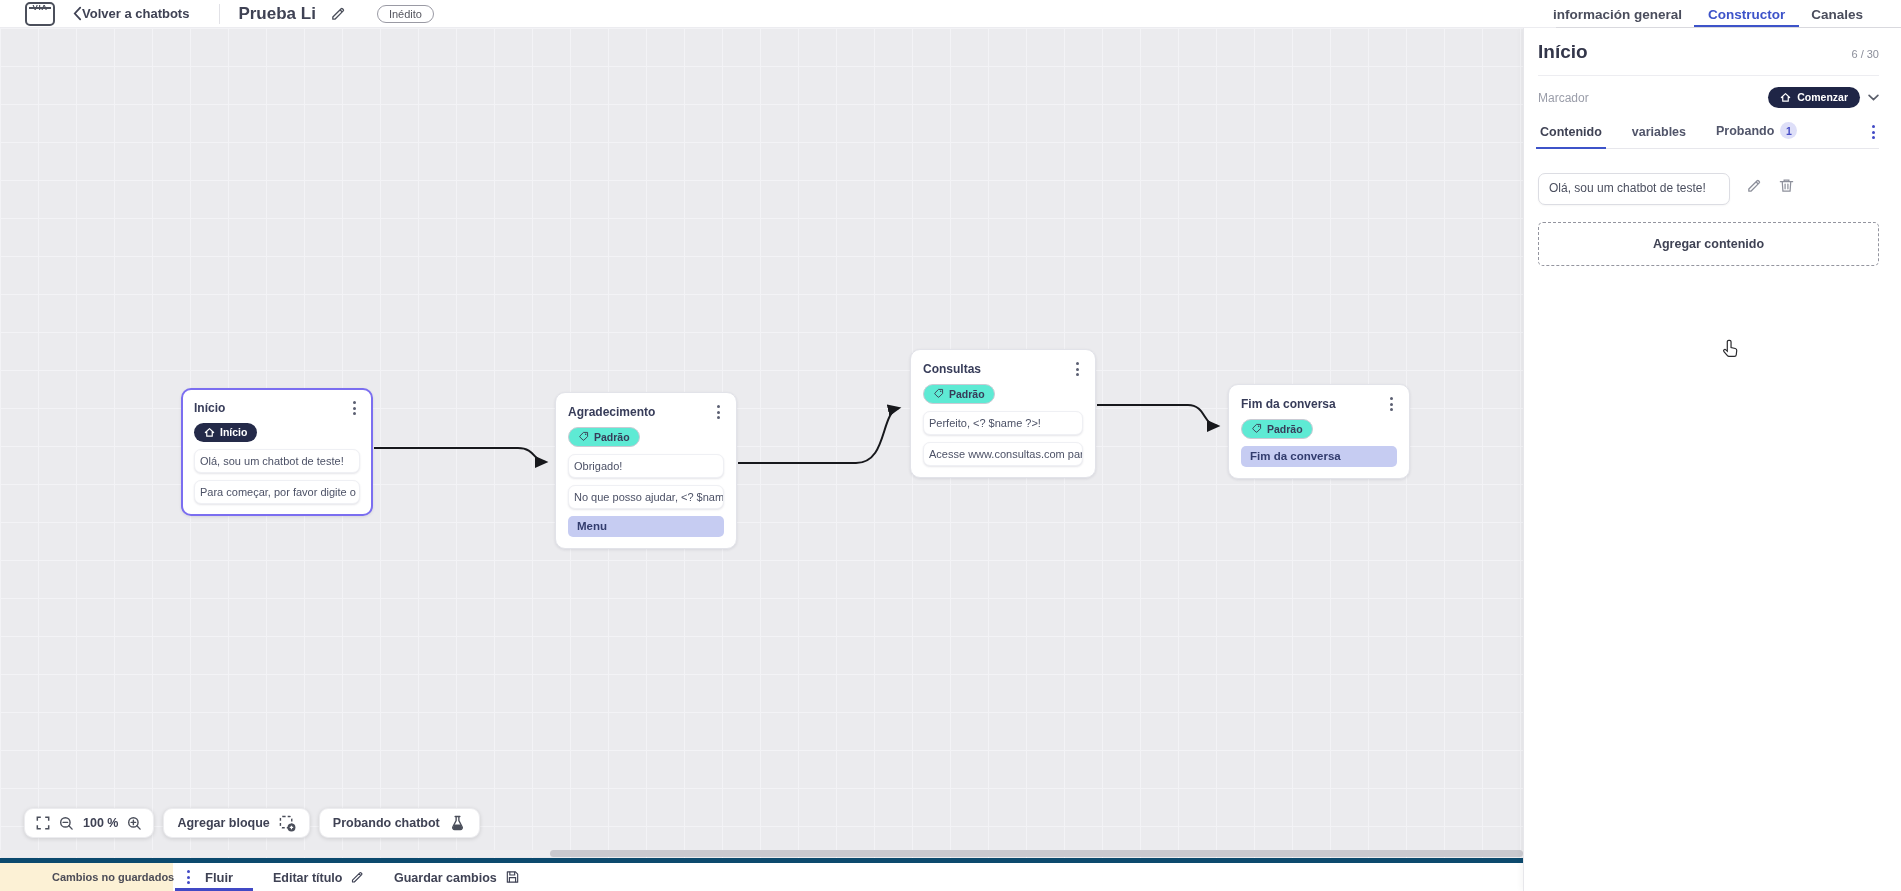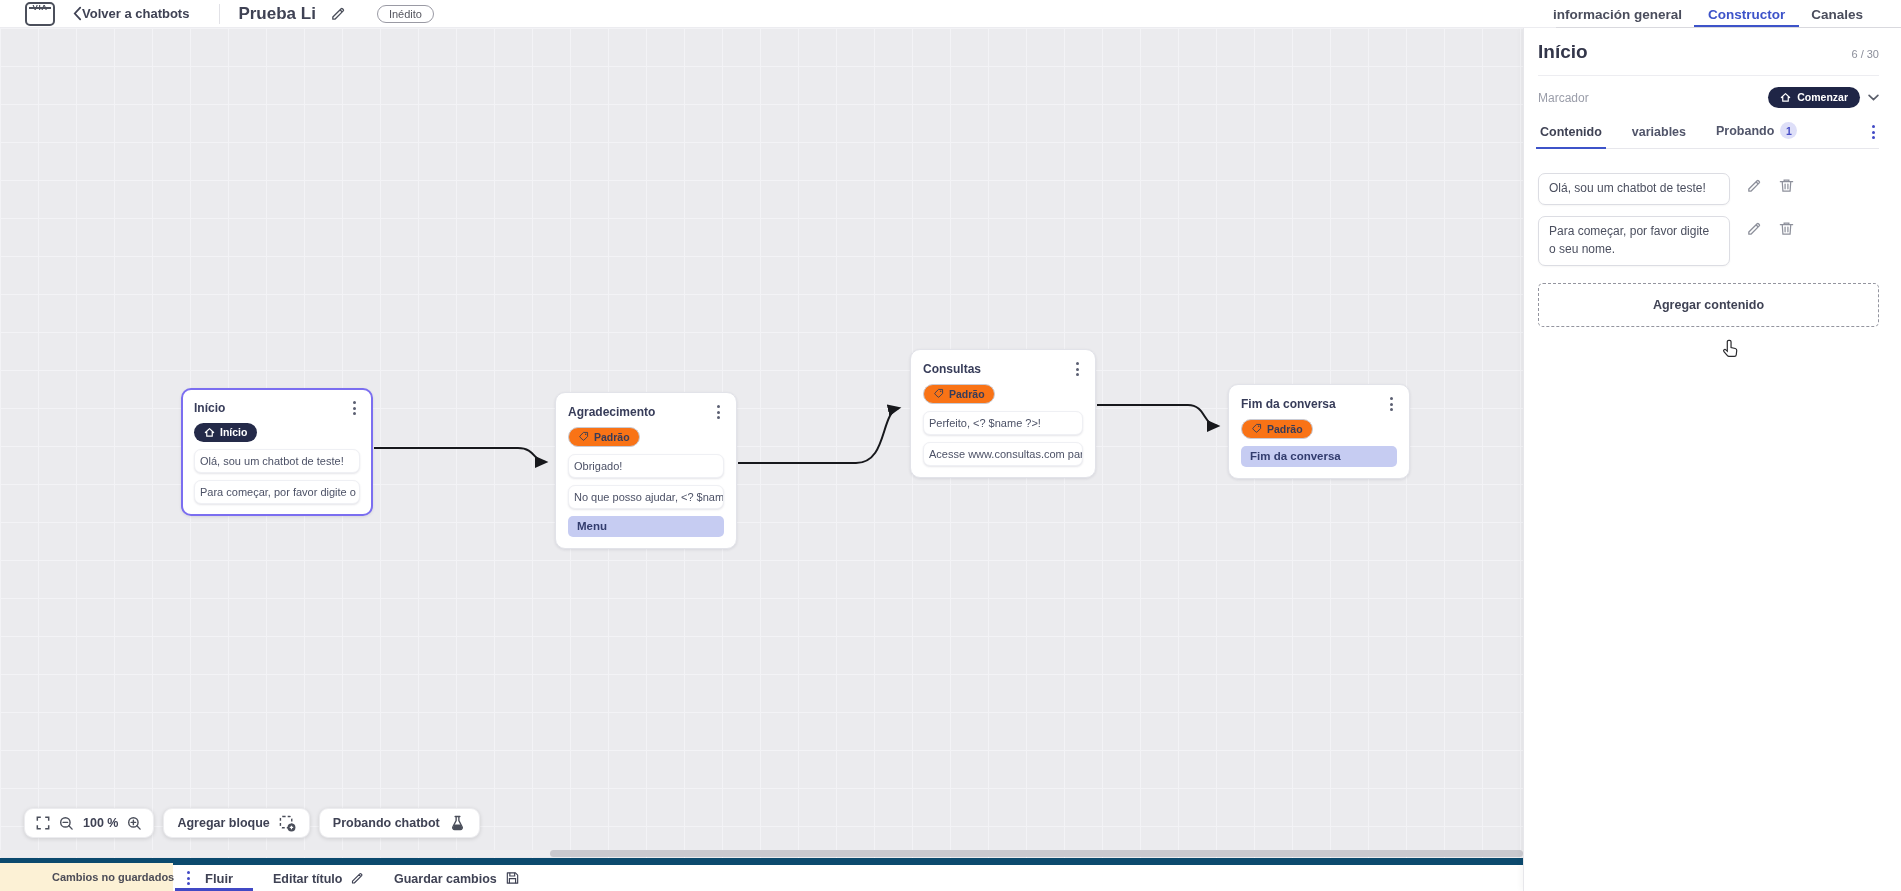--- a/index.html
+++ b/index.html
@@ -28,37 +28,37 @@
     background-size:38px 38px;}
   .edges{position:absolute;left:0;top:0;width:1523px;height:830px;pointer-events:none;}
 
   .node{position:absolute;background:#fff;border:1px solid #e2e3e9;border-radius:10px;box-shadow:0 1px 3px rgba(30,30,60,.10);padding:10px 12px 11px;}
   .node.selected{border:2px solid #7b6ef0;padding:9px 11px 10px;}
   .node-head{display:flex;justify-content:space-between;align-items:center;font-weight:700;font-size:12px;color:#373c59;}
   .kebab{display:flex;flex-direction:column;gap:2.5px;align-items:center;padding:2px 4px;cursor:pointer;}
   .kebab i{width:3px;height:3px;border-radius:50%;background:#5b5f72;}
   .kebab.blue i{background:#4149c5;}
   .badge-dark{display:inline-flex;align-items:center;gap:5px;background:#242a49;color:#fff;font-size:10.5px;font-weight:700;padding:3px 10px 4px;border-radius:11px;margin-top:6px;}
-  .badge-outline{display:inline-flex;align-items:center;gap:5px;border:1px solid #c9cbd4;color:#373c59;font-size:10.5px;font-weight:700;padding:2.5px 9px 3.5px;border-radius:11px;margin-top:6px;background:#f97316;}
+  .badge-outline{display:inline-flex;align-items:center;gap:5px;border:1px solid #c9cbd4;color:#373c59;font-size:10.5px;font-weight:700;padding:2.5px 9px 3.5px;border-radius:11px;margin-top:6px;background:#5eead4;}
   .msg{background:#fff;border:1px solid #eff0f4;box-shadow:0 1px 2px rgba(40,40,70,.12);border-radius:7px;padding:5px 5px;font-size:11px;color:#4c5166;margin-top:7px;white-space:nowrap;overflow:hidden;}
   .action{background:#c6ccf2;border-radius:5px;padding:4px 9px 5px;font-size:11.5px;font-weight:700;color:#323c6e;margin-top:7px;}
 
   
   .canvas-tools{position:absolute;left:24px;top:780px;display:flex;gap:9px;align-items:center;}
   .tool{background:#fff;border:1px solid #ececef;border-radius:9px;height:30px;box-shadow:0 1px 4px rgba(0,0,0,.13);display:flex;align-items:center;font-size:12.5px;font-weight:700;color:#3f4254;}
   .tool.zoomgrp{padding:0 11px;gap:9px;}
   .tool.btn{padding:0 13px;gap:9px;cursor:pointer;}
   .icon-btn{display:flex;align-items:center;cursor:pointer;}
 
   
   .hscroll-track{position:absolute;left:0;top:822px;width:1523px;height:7px;background:#ededef;}
   .hscroll-thumb{position:absolute;left:550px;top:0;width:973px;height:7px;border-radius:3.5px;background:#c9c9cf;cursor:pointer;}
 
   
-  .bottombar{position:absolute;left:0;top:858px;width:1523px;height:33px;background:#fff;border-top:7px solid #0c4a6e;z-index:10;}
+  .bottombar{position:absolute;left:0;top:858px;width:1523px;height:33px;background:#fff;border-top:5px solid #0c4a6e;z-index:10;}
   .flow-underline{position:absolute;left:175px;bottom:0;width:78px;height:3px;background:#4149c5;}
   .toast{position:absolute;left:0;bottom:0;height:28px;width:173px;background:#fcf1d5;display:flex;align-items:center;gap:10px;padding-left:42px;z-index:5;}
   .toast span{font-size:11px;font-weight:700;color:#4c4c57;white-space:nowrap;}
   .bb-kebab{position:absolute;left:183px;top:50%;transform:translateY(-50%);}
   .fluir{position:absolute;left:205px;top:50%;transform:translateY(-50%);font-size:13px;font-weight:700;color:#3f4254;cursor:pointer;}
   .bb-item{position:absolute;top:50%;transform:translateY(-50%);display:flex;align-items:center;gap:8px;font-size:12.5px;font-weight:700;color:#3f4254;cursor:pointer;}
 
   
   .panel{position:absolute;left:1523px;top:28px;width:378px;height:863px;background:#fff;border-left:1px solid #e7e7eb;box-shadow:-2px 0 6px rgba(0,0,0,.04);z-index:20;}
   .panel-header{height:30px;display:flex;align-items:center;justify-content:space-between;padding:0 23px 0 14px;font-size:12px;color:#3f4254;border-bottom:1px solid #f2f2f5;}
@@ -329,35 +329,20 @@
                 <path d="M3 12.8 11.8 4c.4-.4 1-.4 1.4 0l.8.8c.4.4.4 1 0 1.4L5.2 15H3v-2.2z M10.8 5.2 13 7.4" stroke="#8d909b" stroke-width="1.4" fill="none" stroke-linejoin="round"></path>
               </svg>
           </span>
           <span class="icon-btn">
             <svg width="17" height="17" viewBox="0 0 18 18">
                 <path d="M2.5 5h13 M6.5 5V3.2h5V5 M4.5 5l.7 10h7.6l.7-10 M7.5 7.5v5 M10.5 7.5v5" stroke="#8d909b" stroke-width="1.3" fill="none" stroke-linecap="round"></path>
               </svg>
           </span>
         </div>
       </div>
-      <div class="content-row">
-        <div class="content-box">Para começar, por favor digite o seu nome.</div>
-        <div class="row-icons">
-          <span class="icon-btn">
-            <svg width="17" height="17" viewBox="0 0 18 18">
-                <path d="M3 12.8 11.8 4c.4-.4 1-.4 1.4 0l.8.8c.4.4.4 1 0 1.4L5.2 15H3v-2.2z M10.8 5.2 13 7.4" stroke="#8d909b" stroke-width="1.4" fill="none" stroke-linejoin="round"></path>
-              </svg>
-          </span>
-          <span class="icon-btn">
-            <svg width="17" height="17" viewBox="0 0 18 18">
-                <path d="M2.5 5h13 M6.5 5V3.2h5V5 M4.5 5l.7 10h7.6l.7-10 M7.5 7.5v5 M10.5 7.5v5" stroke="#8d909b" stroke-width="1.3" fill="none" stroke-linecap="round"></path>
-              </svg>
-          </span>
-        </div>
-      </div>
     </div>
 
     <div class="add-content-btn">Agregar contenido</div>
   </div>
 
   <div class="cursor-hand">
     <svg width="22" height="26" viewBox="0 0 24 26">
         <path d="M10.5 2.5c.85 0 1.55.7 1.55 1.55v6.2l4.6 1.1c1 .25 1.7 1.2 1.6 2.2l-.5 4.6c-.1 1-.95 1.8-1.95 1.8h-6.1c-.6 0-1.2-.28-1.6-.75l-3.8-4.4c-.5-.6-.45-1.5.15-2 .55-.5 1.4-.5 1.95.02l1.55 1.35V4.05c0-.85.7-1.55 1.55-1.55z" fill="#fff" stroke="#2a2a2e" stroke-width="1.3"></path>
       </svg>
   </div>

